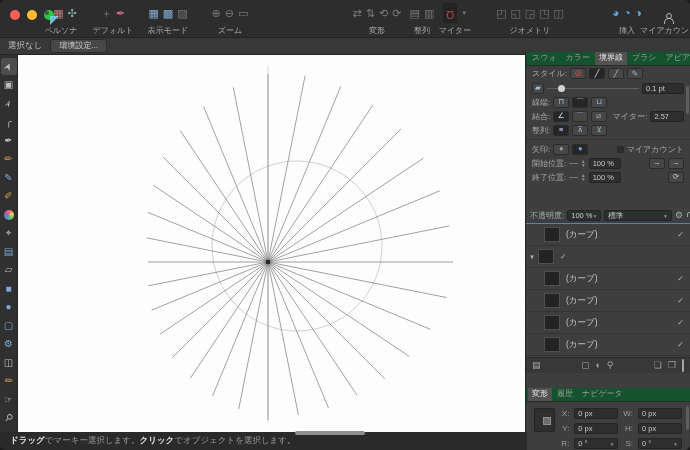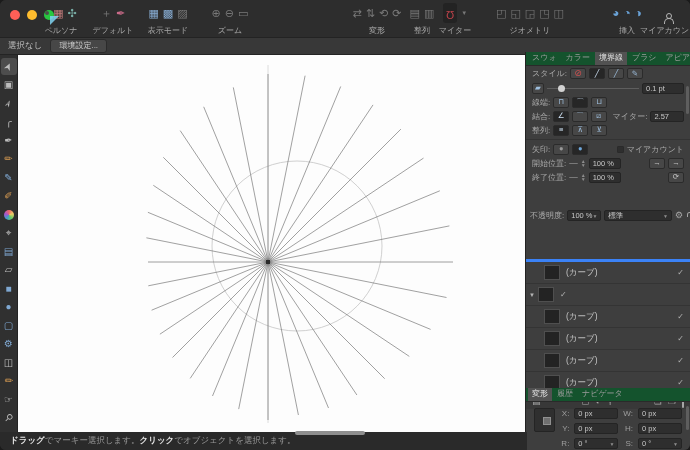--- a/index.html
+++ b/index.html
@@ -65,21 +65,21 @@
   .hr{height:1px;background:#333;margin:2px 0;}
   .spacer{flex:1;}
   .stepper{display:flex;flex-direction:column;line-height:4px;font-size:5px;color:#8e8e8e;}
   .chk{width:7px;height:7px;border:1px solid #2a2a2a;background:#2e2e2e;border-radius:1px;}
   .pbtn{background:#4a4a4a;border:1px solid #2b2b2b;border-radius:2px;color:#cfcfcf;font-size:8px;padding:1px 8px;line-height:10px;}
   .pressbar{flex:1;height:9px;border-radius:2px;background:linear-gradient(180deg,#9a9a9a,#7c7c7c);border:1px solid #2b2b2b;}
   .vscroll{position:absolute;right:1px;width:3px;border-radius:2px;background:#5e5e5e;}
 
   
   .lctrl{display:flex;align-items:center;gap:3px;padding:1px 4px;height:15px;}
-  .lrows{height:134px;overflow:hidden;border-top:3px solid #3b82f6;margin-top:36px;}
+  .lrows{height:134px;overflow:hidden;border-top:1px solid #3b82f6;}
   .lrow{display:flex;align-items:center;height:22px;border-bottom:1px solid #343434;padding-right:6px;}
   .tri{width:12px;text-align:center;font-size:6px;color:#b5b5b5;}
   .thumb{width:16px;height:15px;background:#232323;border:1px solid #4f4f4f;margin-right:6px;flex:none;}
   .lname{flex:1;font-size:8.5px;color:#c8c8c8;}
   .checkmark{font-size:8px;color:#b5b5b5;}
   .ltoolbar{height:16px;background:#383838;border-top:1px solid #2c2c2c;display:flex;align-items:center;gap:6px;padding:0 6px;}
   .lt-ic{font-size:9px;color:#a5a5a5;line-height:1;}
   .lock{width:7px;height:6px;background:#a5a5a5;border-radius:1px;position:relative;margin-top:4px;}
   .lock:before{content:"";position:absolute;left:1px;top:-4px;width:3px;height:4px;border:1px solid #a5a5a5;border-bottom:none;border-radius:3px 3px 0 0;}
   .trash{width:7px;height:8px;border:1px solid #a5a5a5;border-top:2px solid #a5a5a5;border-radius:1px;}

